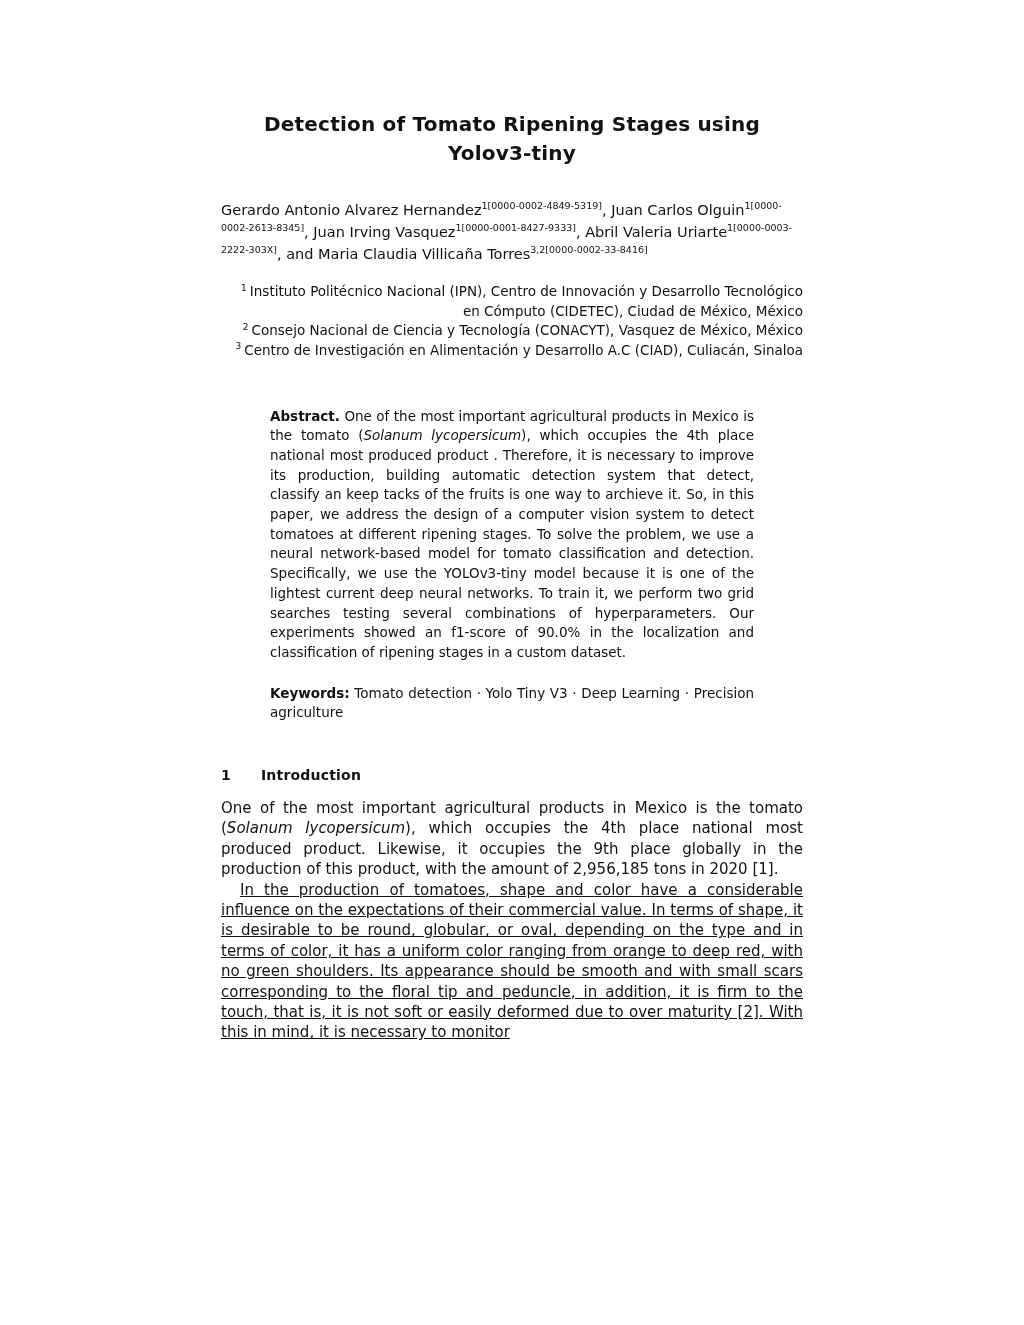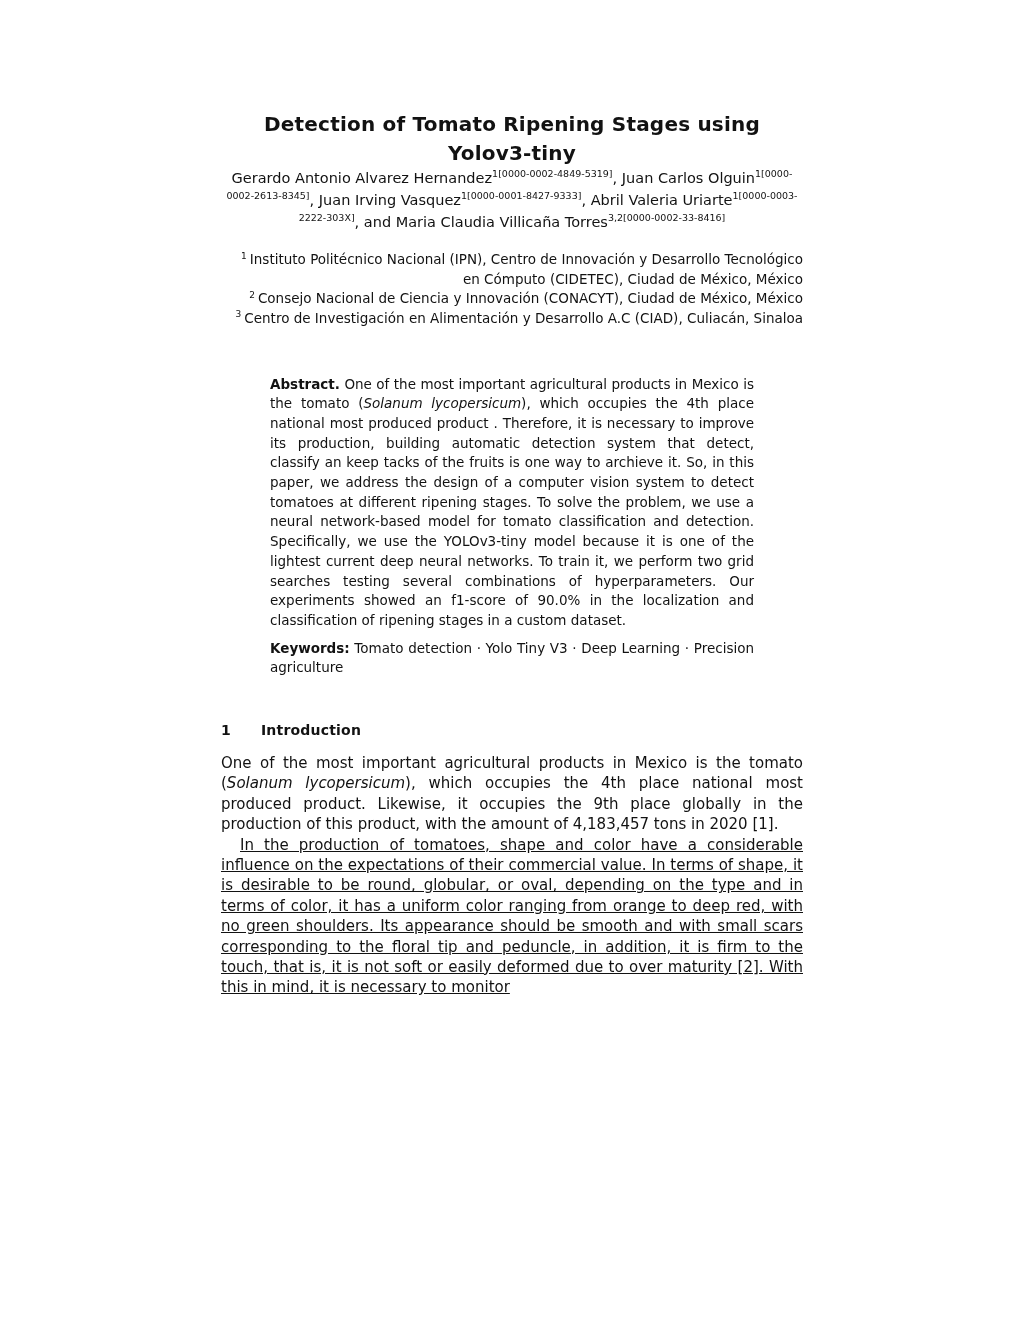--- a/index.html
+++ b/index.html
@@ -17,21 +17,22 @@
     padding-top: 110px;
   }
   .title {
     text-align: center;
     font-size: 20px;
     font-weight: bold;
     line-height: 1.45;
     letter-spacing: 0.2px;
   }
   .authors {
-    text-align: center;
+    margin-top: 32px;
+    text-align: left;
     font-size: 14.5px;
     line-height: 1.5;
   }
   .authors sup {
     font-size: 9.5px;
     line-height: 0;
   }
   .affiliations {
     margin-top: 17px;
     text-align: right;
@@ -46,21 +47,21 @@
   }
   .abstract {
     margin: 46px auto 0 auto;
     width: 484px;
     font-size: 13.5px;
     line-height: 1.46;
     text-align: justify;
   }
   .abstract .label { font-weight: bold; }
   .keywords {
-    margin: 8px auto 0 auto;
+    margin: 21px auto 0 auto;
     width: 484px;
     font-size: 13.5px;
     line-height: 1.46;
     text-align: justify;
   }
   .keywords .label { font-weight: bold; }
   .section-heading {
     margin-top: 44px;
     font-size: 14px;
     font-weight: bold;
@@ -85,34 +86,34 @@
     <span>Detection of Tomato Ripening Stages using</span><br>
     <span>Yolov3-tiny</span>
   </h1>
 
   <div class="authors">
     <span><span></span><span>Gerardo Antonio Alvarez Hernandez</span><sup>1[0000-0002-4849-5319]</sup></span><span><span>, </span><span>Juan Carlos Olguin</span><sup>1[0000-0002-2613-8345]</sup></span><span><span>, </span><span>Juan Irving Vasquez</span><sup>1[0000-0001-8427-9333]</sup></span><span><span>, </span><span>Abril Valeria Uriarte</span><sup>1[0000-0003-2222-303X]</sup></span><span><span>, and </span><span>Maria Claudia Villicaña Torres</span><sup>3,2[0000-0002-33-8416]</sup></span>
   </div>
 
   <div class="affiliations">
     <span class="affiliation"><sup>1</sup><span>Instituto Politécnico Nacional (IPN), Centro de Innovación y Desarrollo Tecnológico en Cómputo (CIDETEC), Ciudad de México, México</span></span>
-    <span class="affiliation"><sup>2</sup><span>Consejo Nacional de Ciencia y Innovación (CONACYT), Ciudad de México, México</span></span>
+    <span class="affiliation"><sup>2</sup><span>Consejo Nacional de Ciencia y Tecnología (CONACYT), Vasquez de México, México</span></span>
     <span class="affiliation"><sup>3</sup><span>Centro de Investigación en Alimentación y Desarrollo A.C (CIAD), Culiacán, Sinaloa</span></span>
   </div>
 
   <div class="abstract">
     <span class="label">Abstract.</span><span> One of the most important agricultural products in Mexico is the tomato (</span><i>Solanum lycopersicum</i><span>), which occupies the 4th place national most produced product . Therefore, it is necessary to improve its production, building automatic detection system that detect, classify an keep tacks of the fruits is one way to archieve it. So, in this paper, we address the design of a computer vision system to detect tomatoes at different ripening stages. To solve the problem, we use a neural network-based model for tomato classification and detection. Specifically, we use the YOLOv3-tiny model because it is one of the lightest current deep neural networks. To train it, we perform two grid searches testing several combinations of hyperparameters. Our experiments showed an f1-score of 90.0% in the localization and classification of ripening stages in a custom dataset.</span>
   </div>
 
   <div class="keywords">
     <span class="label">Keywords:</span><span> Tomato detection · Yolo Tiny V3 · Deep Learning · Precision agriculture</span>
   </div>
 
   <h2 class="section-heading">
     <span class="sec-num">1</span><span>Introduction</span>
   </h2>
 
   <div class="intro">
-    <p><span>One of the most important agricultural products in Mexico is the tomato (</span><i>Solanum lycopersicum</i><span>), which occupies the 4th place national most produced product. Likewise, it occupies the 9th place globally in the production of this product, with the amount of 4,183,457 tons in 2020 [1].</span></p>
+    <p><span>One of the most important agricultural products in Mexico is the tomato (</span><i>Solanum lycopersicum</i><span>), which occupies the 4th place national most produced product. Likewise, it occupies the 9th place globally in the production of this product, with the amount of 2,956,185 tons in 2020 [1].</span></p>
     <p class="indented">In the production of tomatoes, shape and color have a considerable influence on the expectations of their commercial value. In terms of shape, it is desirable to be round, globular, or oval, depending on the type and in terms of color, it has a uniform color ranging from orange to deep red, with no green shoulders. Its appearance should be smooth and with small scars corresponding to the floral tip and peduncle, in addition, it is firm to the touch, that is, it is not soft or easily deformed due to over maturity [2]. With this in mind, it is necessary to monitor</p>
   </div>
 
 </div>
 
 </body></html>

